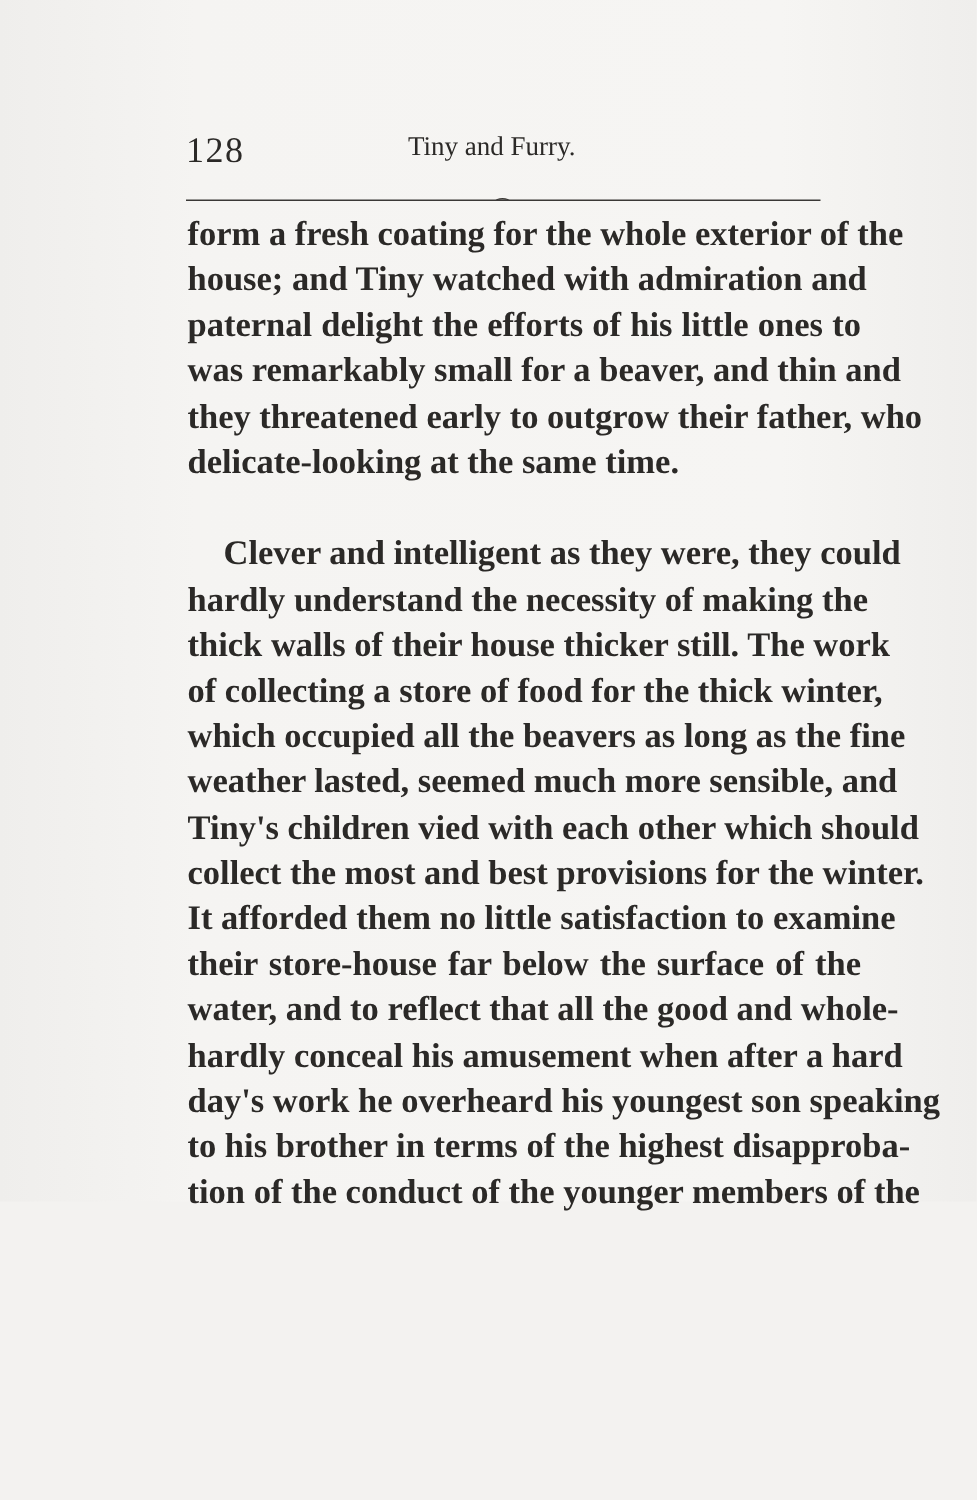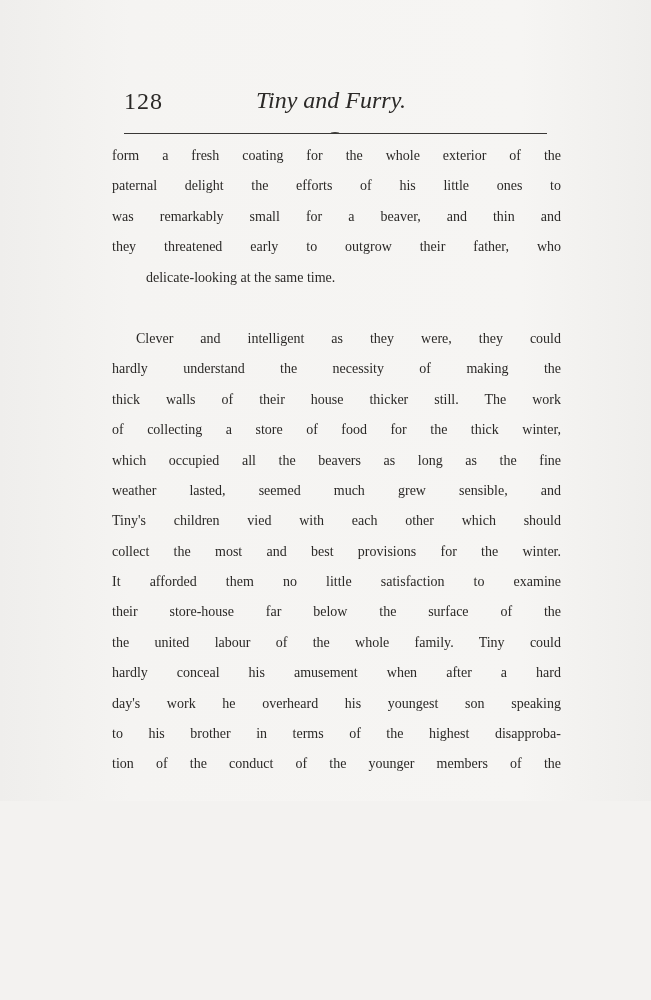--- a/index.html
+++ b/index.html
@@ -31,24 +31,23 @@
     .folio {
       position: absolute;
       left: 0;
       top: 0;
       font-size: 24px;
       letter-spacing: 1px;
       color: #2b2927;
     }
     .running-title {
       position: absolute;
-      left: 132px;
+      left: 148px;
       top: -1px;
-      font-size: 24px;
-      font-style: italic;
+      font-size: 18px;
       color: #2b2927;
     }
     .head-rule {
       position: absolute;
       left: 124px;
       top: 133px;
       width: 423px;
       height: 1px;
       background: #3a3836;
     }
@@ -57,38 +56,38 @@
       left: 330px;
       top: 132px;
       width: 10px;
       height: 3px;
       border-top: 1px solid #3a3836;
       border-radius: 50% 50% 0 0;
       background: transparent;
     }
     .body-text {
       position: absolute;
-      left: 112px;
+      left: 125px;
       top: 141px;
       width: 449px;
-      font-size: 14px;
+      font-size: 23px;
       line-height: 30.4px;
       text-align: justify;
       color: #2b2927;
+      font-weight: bold;
     }
     .line {
       display: block;
       height: 30.4px;
       white-space: nowrap;
       text-align: justify;
       text-align-last: justify;
     }
     .line.last {
       text-align-last: left;
-      margin-left: 34px;
     }
     .line.indent {
       padding-left: 24px;
       margin-top: 31px;
     }
   </style>
 </head>
 <body>
 
 <div class="page">
@@ -97,37 +96,38 @@
     <span class="folio">128</span>
     <span class="running-title">Tiny and Furry.</span>
   </div>
 
   <div class="head-rule"></div>
   <div class="rule-notch"></div>
 
   <div class="body-text">
     <div>
       <span class="line">form a fresh coating for the whole exterior of the</span>
+      <span class="line">house; and Tiny watched with admiration and</span>
       <span class="line">paternal delight the efforts of his little ones to</span>
       <span class="line">was remarkably small for a beaver, and thin and</span>
       <span class="line">they threatened early to outgrow their father, who</span>
       <span class="line last">delicate-looking at the same time.</span>
     </div>
     <div>
       <span class="line indent">Clever and intelligent as they were, they could</span>
       <span class="line">hardly understand the necessity of making the</span>
       <span class="line">thick walls of their house thicker still. The work</span>
       <span class="line">of collecting a store of food for the thick winter,</span>
       <span class="line">which occupied all the beavers as long as the fine</span>
-      <span class="line">weather lasted, seemed much grew sensible, and</span>
+      <span class="line">weather lasted, seemed much more sensible, and</span>
       <span class="line">Tiny's children vied with each other which should</span>
       <span class="line">collect the most and best provisions for the winter.</span>
       <span class="line">It afforded them no little satisfaction to examine</span>
       <span class="line">their store-house far below the surface of the</span>
-      <span class="line">the united labour of the whole family. Tiny could</span>
+      <span class="line">water, and to reflect that all the good and whole-</span>
       <span class="line">hardly conceal his amusement when after a hard</span>
       <span class="line">day's work he overheard his youngest son speaking</span>
       <span class="line">to his brother in terms of the highest disapproba-</span>
       <span class="line">tion of the conduct of the younger members of the</span>
     </div>
   </div>
 
 </div>
 
 </body></html>

